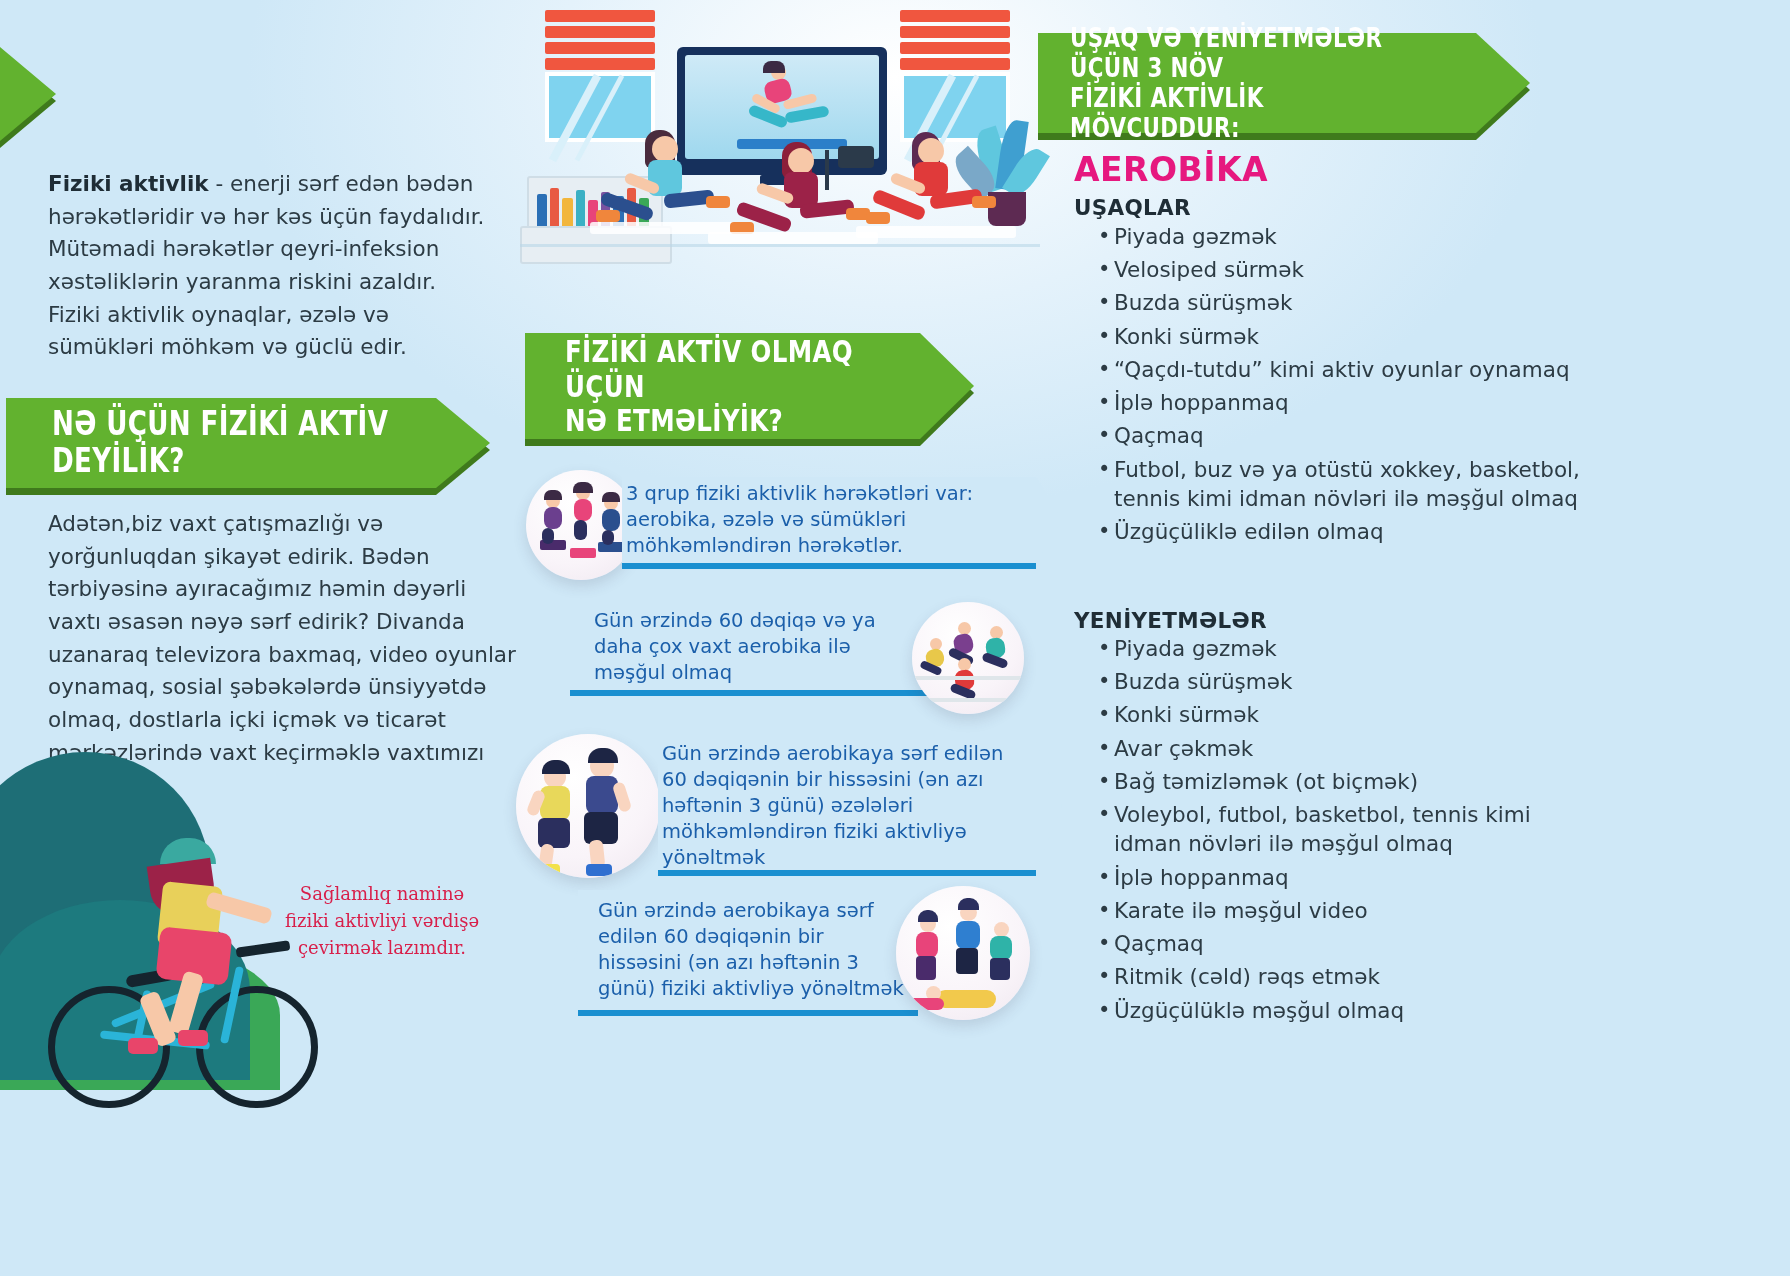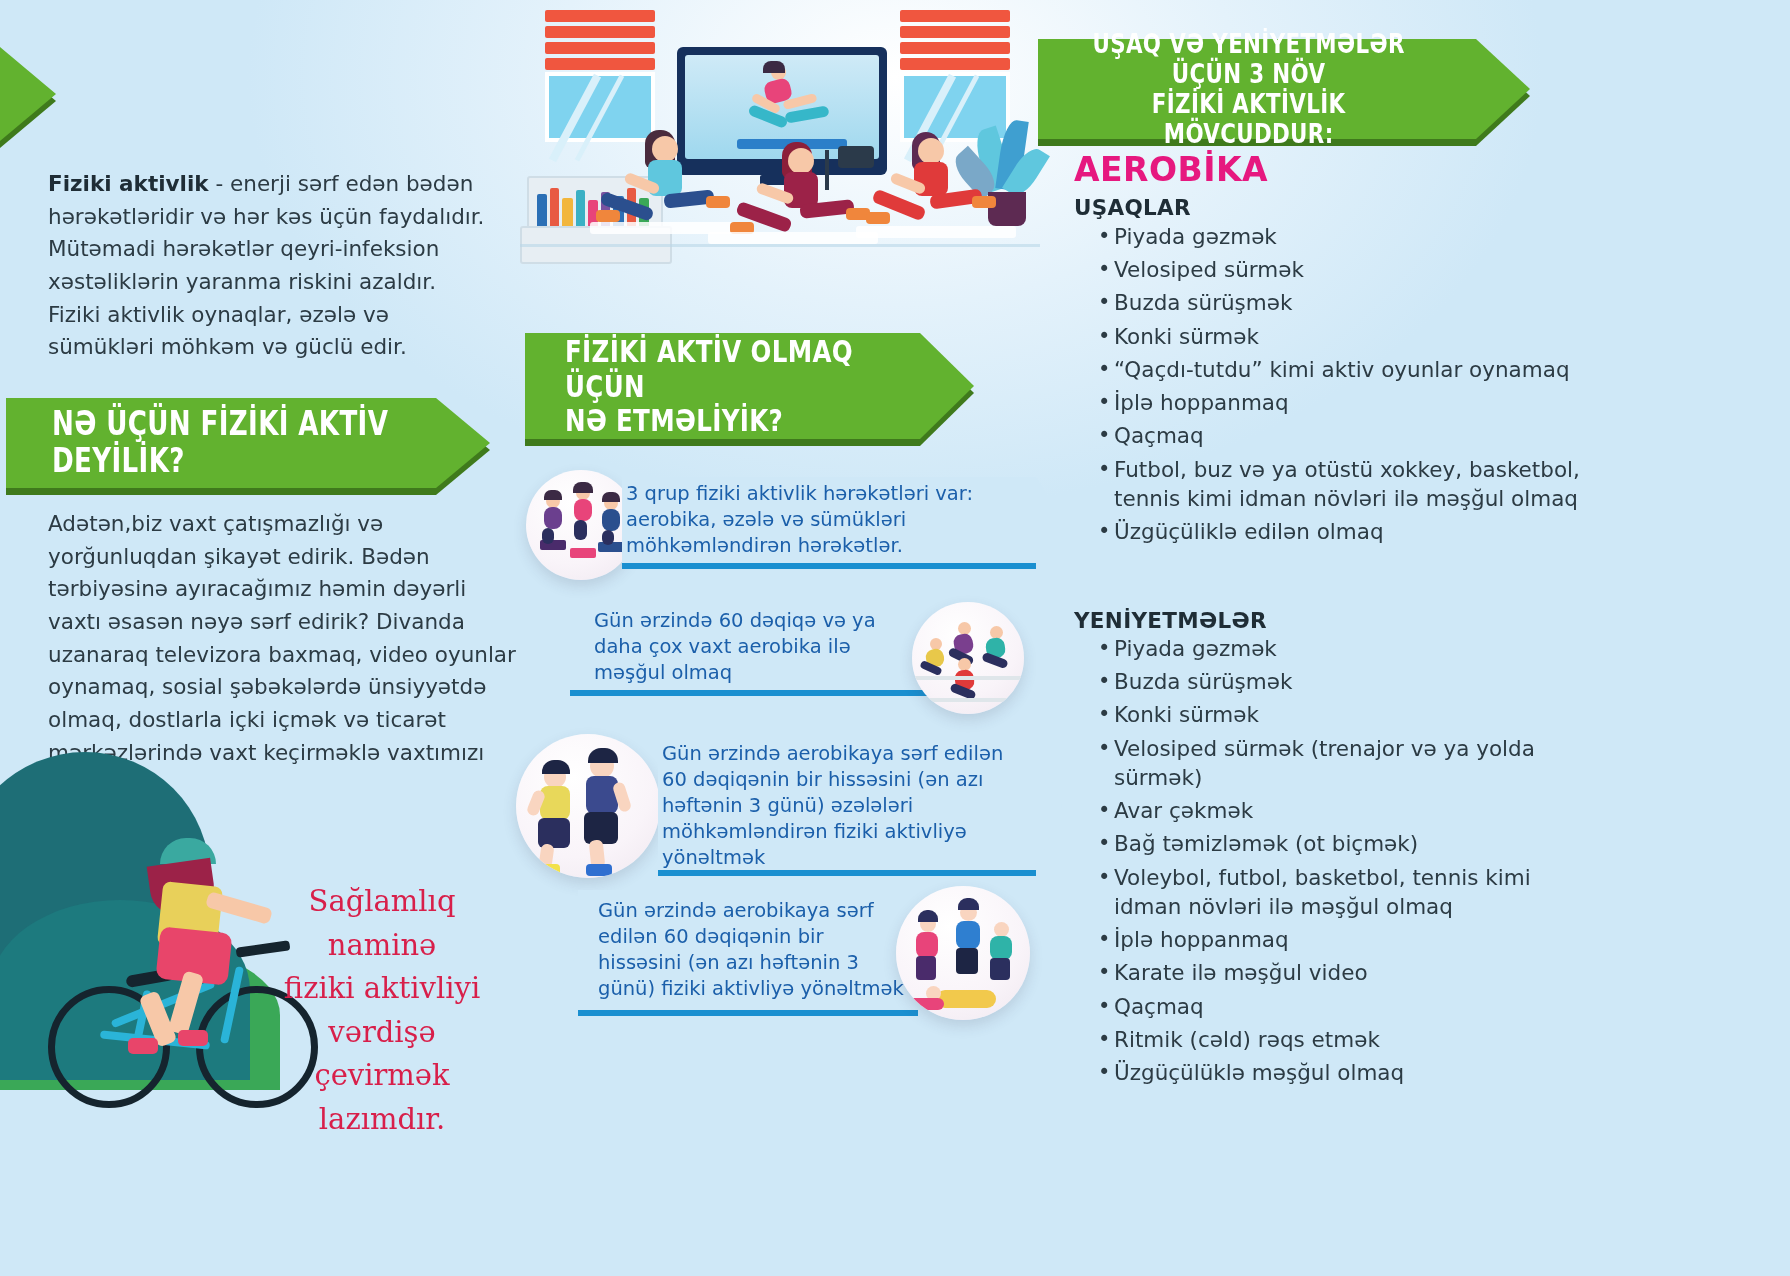--- a/index.html
+++ b/index.html
@@ -47,40 +47,40 @@
   #banner2{left:0;top:398px;padding-left:6px;}
   #banner2 .body{width:430px;height:90px;}
   #banner2 .tip{border-top:45px solid transparent;border-bottom:45px solid transparent;border-left:54px solid #62b22f;}
   #banner2 h1{font-size:33px;}
 
   #banner3{left:525px;top:333px;}
   #banner3 .body{width:395px;height:106px;padding-left:40px;}
   #banner3 .tip{border-top:53px solid transparent;border-bottom:53px solid transparent;border-left:54px solid #62b22f;}
   #banner3 h1{font-size:31px;}
 
-  #banner4{left:1038px;top:39px;text-align:center;}
+  #banner4{left:1038px;top:33px;}
   #banner4 .body{width:438px;height:100px;padding-left:32px;}
   #banner4 .tip{border-top:50px solid transparent;border-bottom:50px solid transparent;border-left:54px solid #62b22f;}
   #banner4 h1{font-size:27px;}
 
   
   .para{
     position:absolute;color:#2c3b44;
     font-size:21.5px;line-height:1.52;
     font-family:"DejaVu Sans","Liberation Sans",sans-serif;
   }
   #para1{left:48px;top:168px;width:440px;}
   #para2{left:48px;top:508px;width:470px;}
   .para b{font-weight:bold;color:#1f2d36;}
 
   .quote{
     position:absolute;left:258px;top:880px;width:248px;
     text-align:center;color:#d81f4a;
     font-family:"DejaVu Serif","Liberation Serif",serif;
-    font-size:29px;line-height:1.5;
+    font-size:18px;line-height:1.5;
   }
 
   
   .callout{position:absolute;display:flex;align-items:center;}
   .callout .arrowleft{
     width:0;height:0;flex:0 0 auto;
     border-top:0 solid transparent;border-bottom:0 solid transparent;
   }
   .callout .cbody{
     background:#cfe8f7;display:flex;align-items:center;
@@ -430,21 +430,20 @@
       <li>Qaçmaq</li>
       <li>Futbol, buz və ya otüstü xokkey, basketbol, tennis kimi idman növləri ilə məşğul olmaq</li>
       <li>Üzgüçüliklə edilən olmaq</li>
     </ul>
 
   <div class="listhead" style="left:1074px;top:608px;">YENİYETMƏLƏR</div>
   <ul class="blist" id="teens-list" style="left:1074px;top:634px;width:500px;">
       <li>Piyada gəzmək</li>
       <li>Buzda sürüşmək</li>
       <li>Konki sürmək</li>
-      <li>Velosiped sürmək (trenajor və ya yolda sürmək)</li>
       <li>Avar çəkmək</li>
       <li>Bağ təmizləmək (ot biçmək)</li>
       <li>Voleybol, futbol, basketbol, tennis kimi idman növləri ilə məşğul olmaq</li>
       <li>İplə hoppanmaq</li>
       <li>Karate ilə məşğul video</li>
       <li>Qaçmaq</li>
       <li>Ritmik (cəld) rəqs etmək</li>
       <li>Üzgüçülüklə məşğul olmaq</li>
     </ul>
 

